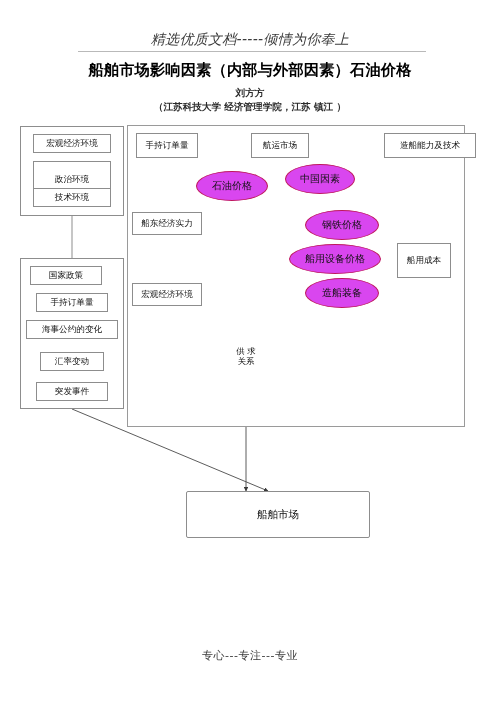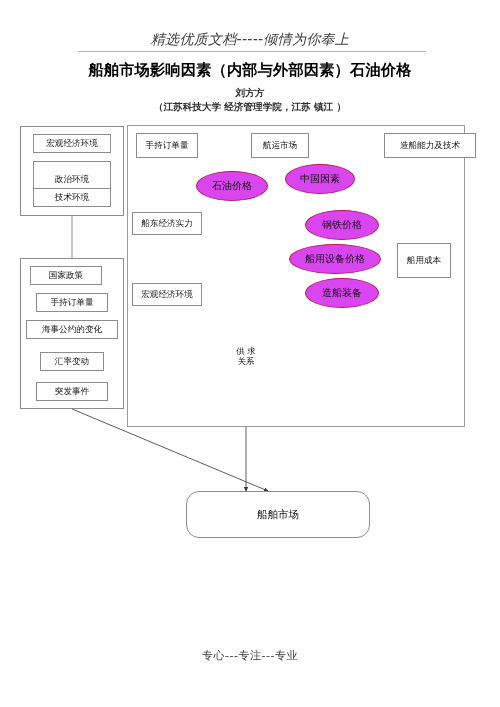--- a/index.html
+++ b/index.html
@@ -121,21 +121,21 @@
     align-items: center;
     justify-content: center;
     font-size: 10px;
     color: #111;
     white-space: nowrap;
   }
   .rounded-box {
     position: absolute;
     box-sizing: border-box;
     border: 1px solid #8d8d8d;
-    border-radius: 13px;
+    border-radius: 2px;
     background: #ffffff;
     display: flex;
     align-items: center;
     justify-content: center;
     font-size: 10.5px;
     color: #111;
   }
   .diamond-label {
     position: absolute;
     display: flex;

